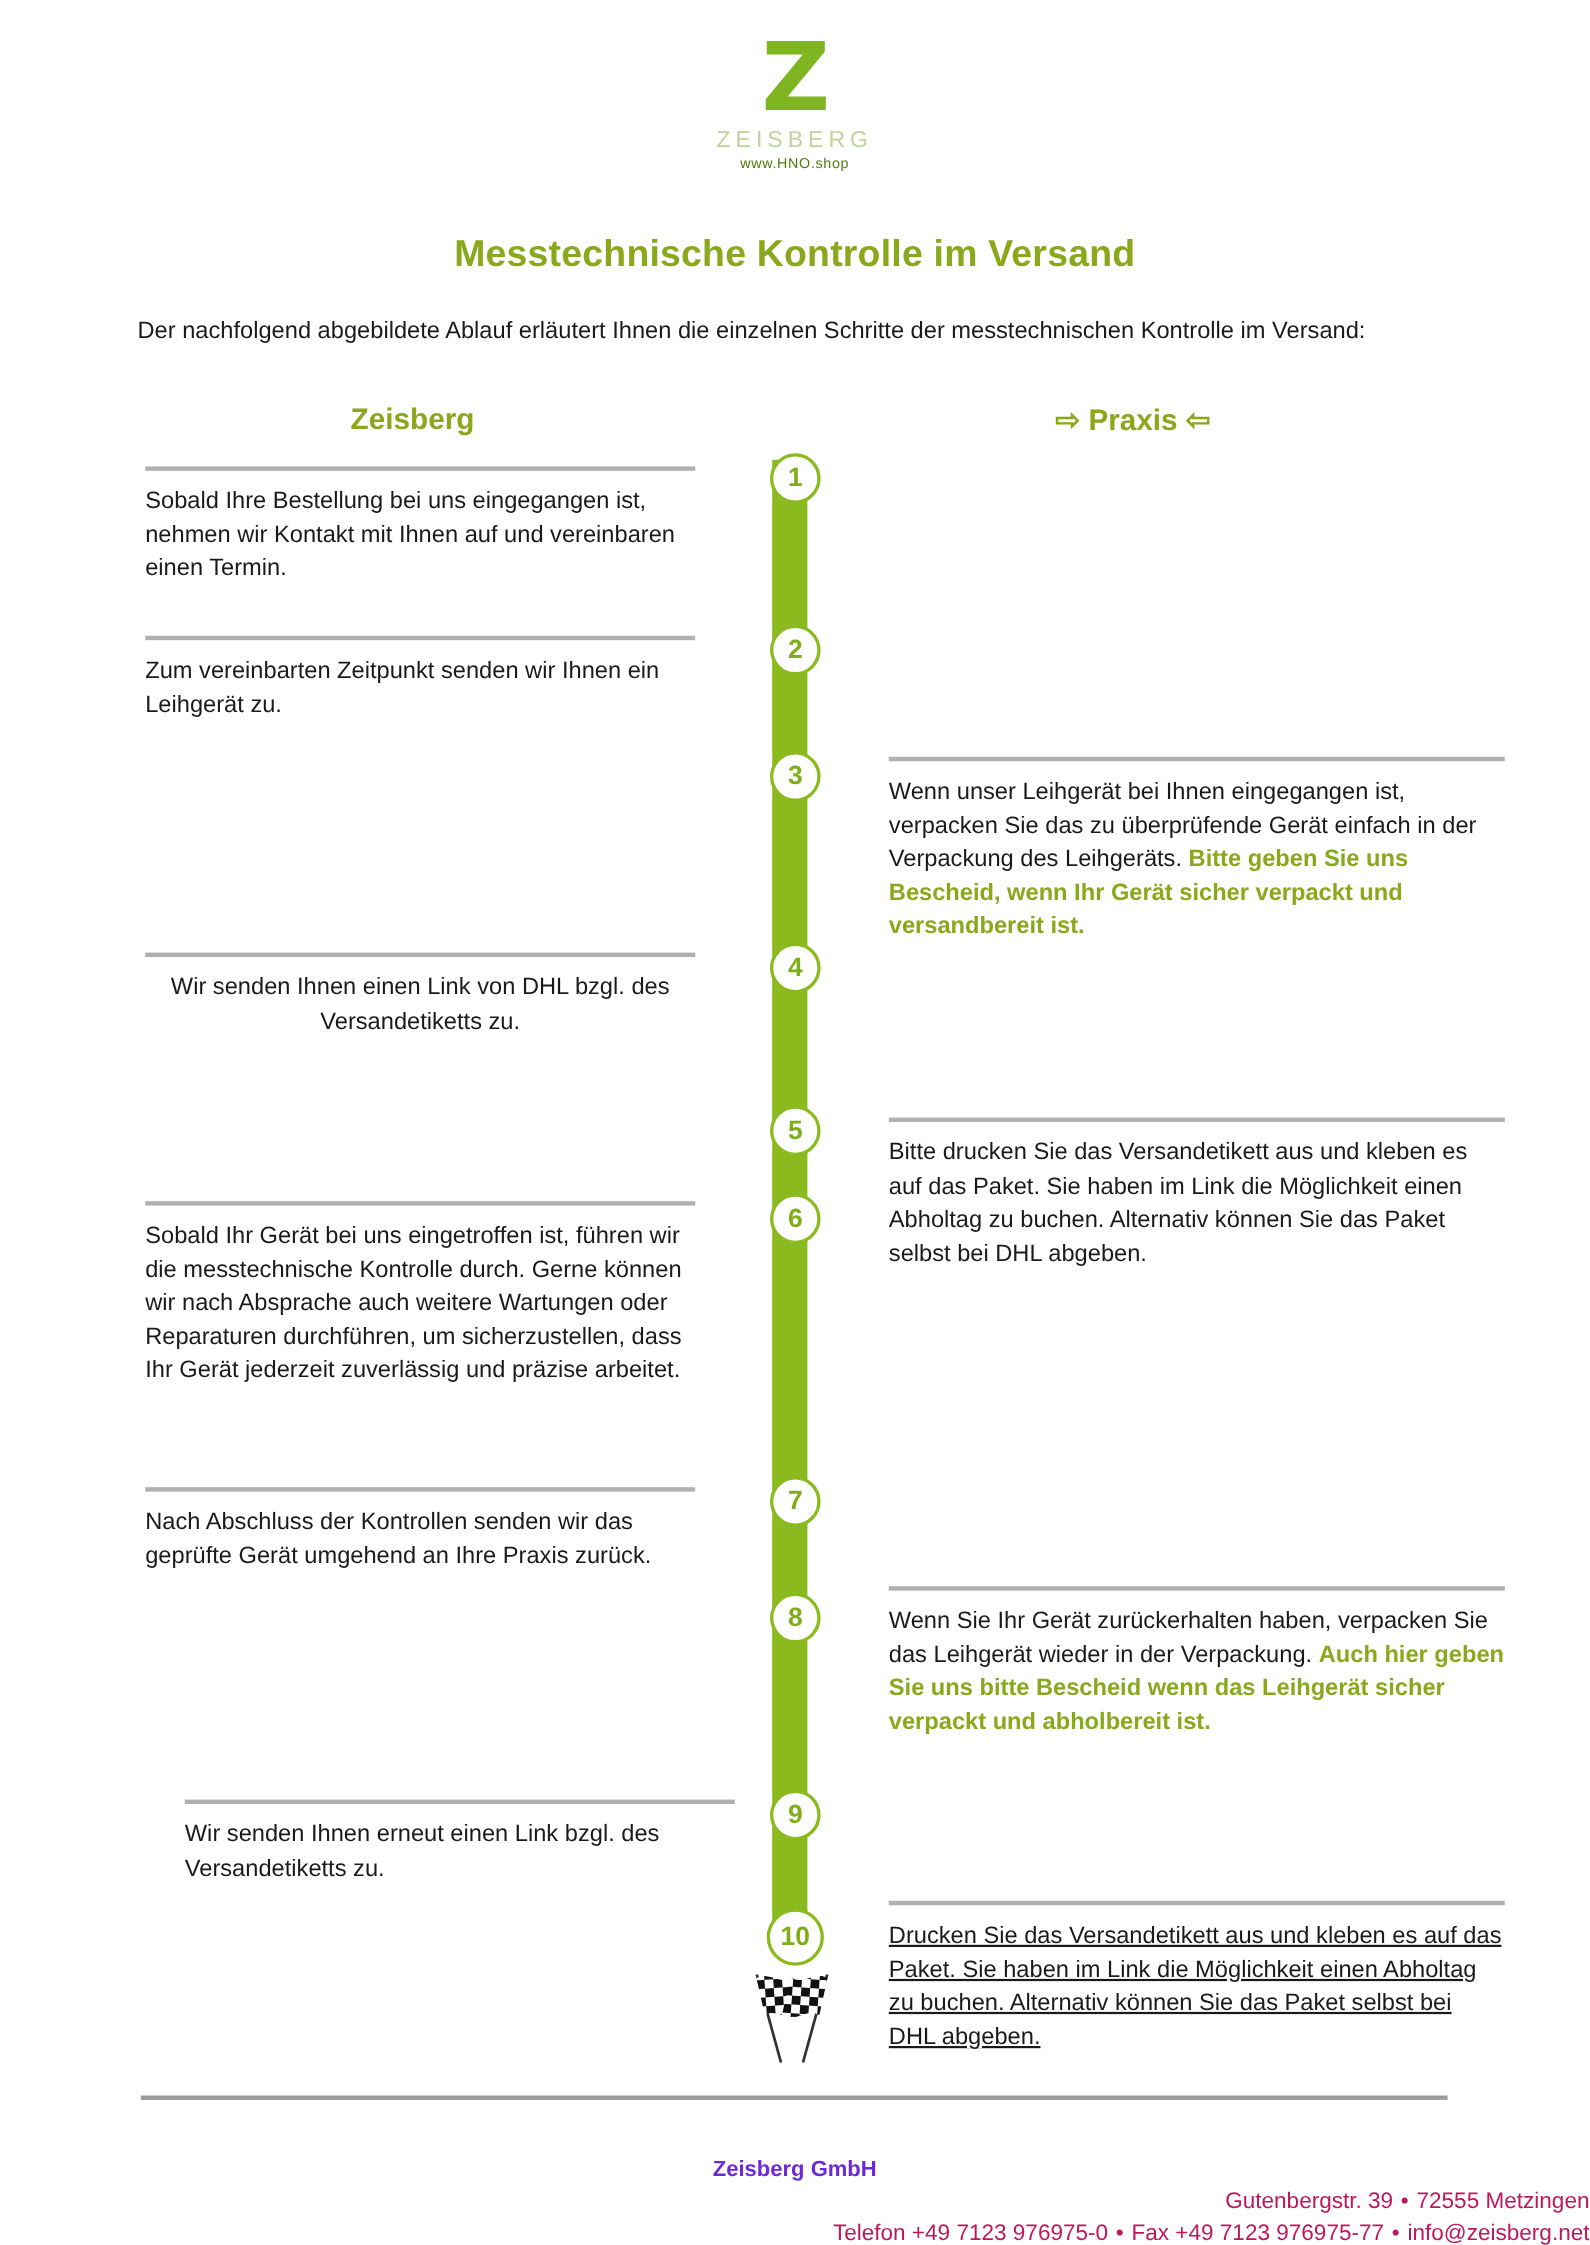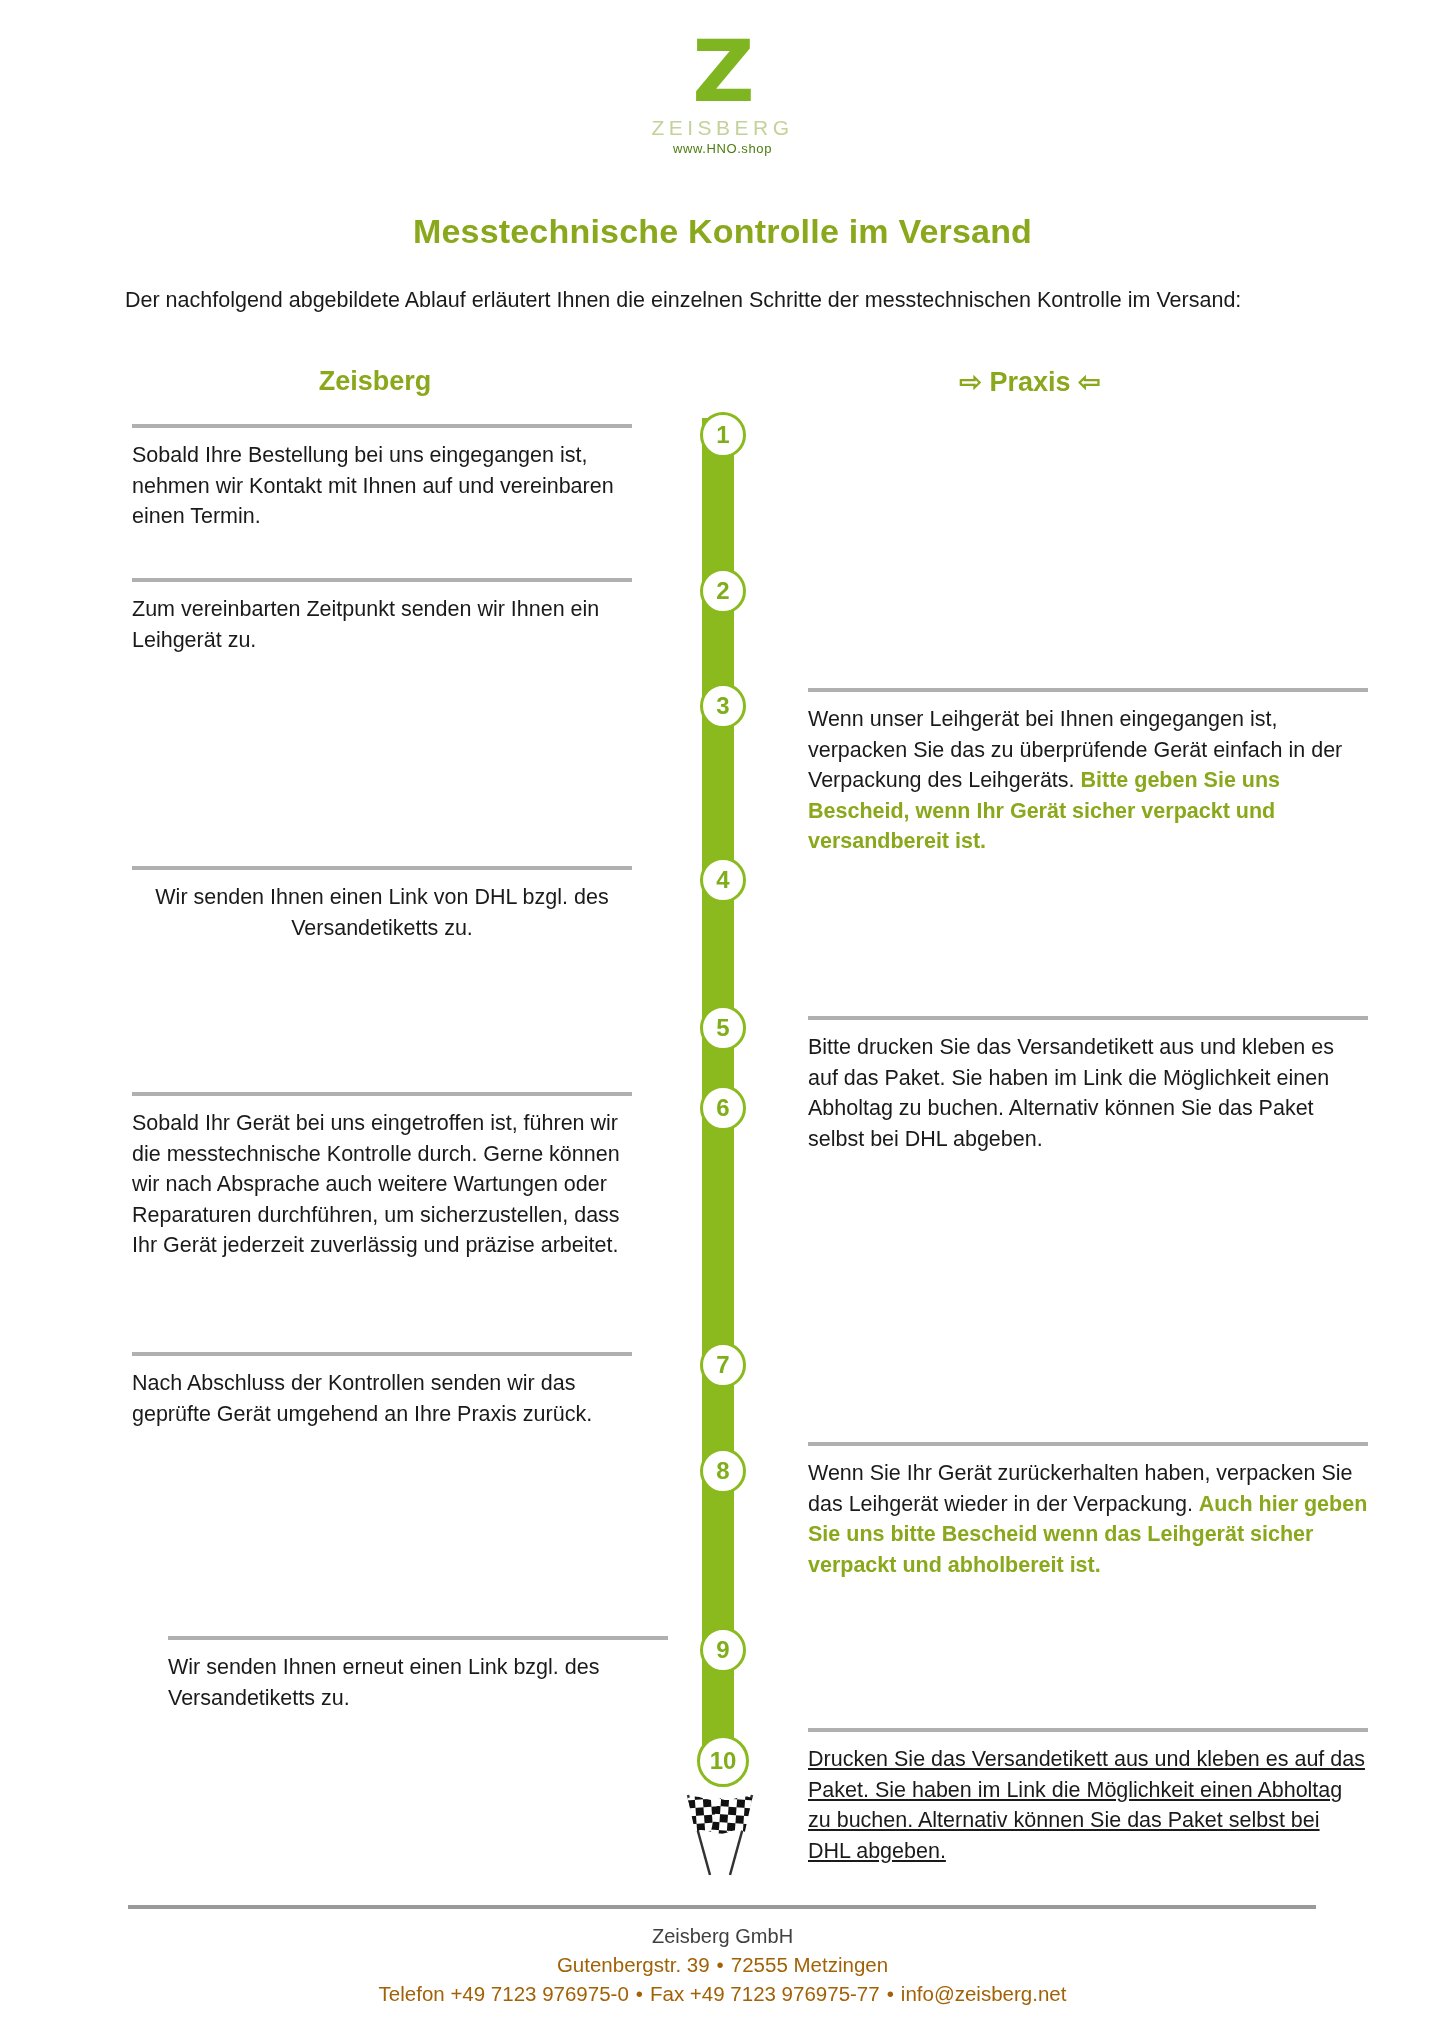--- a/index.html
+++ b/index.html
@@ -178,29 +178,31 @@
   }
   .footer {
     position: absolute;
     left: 0;
     top: 1922px;
     width: 1445px;
     text-align: center;
   }
   .footer .company {
     font-size: 20px;
-    font-weight: 400;
-    color: #404040;
+    font-weight: 700;
+    color: #6d28d9;
     line-height: 28px;
+    margin-top: 36px;
   }
   .footer .addr,
   .footer .contact {
     font-size: 20.5px;
-    color: #a16207;
+    color: #be185d;
     line-height: 29px;
+    text-align: right;
   }
   .sep { padding: 0 7px; }
 </style>
 </head>
 <body>
 
 <div id="page">
 
   <div class="logo-block">
     <span class="logo-z">Z</span>

